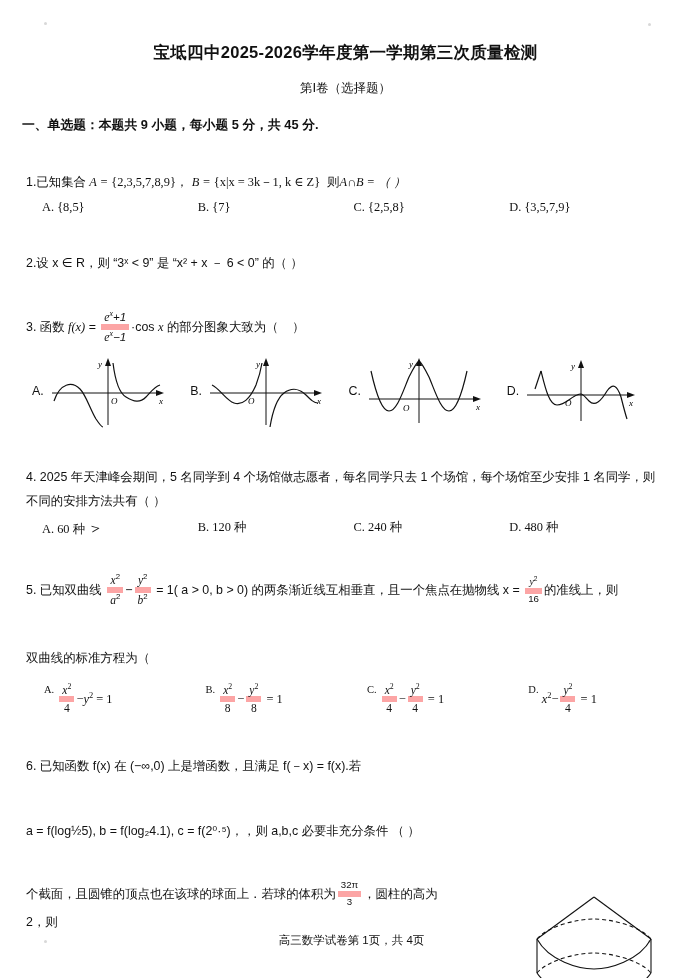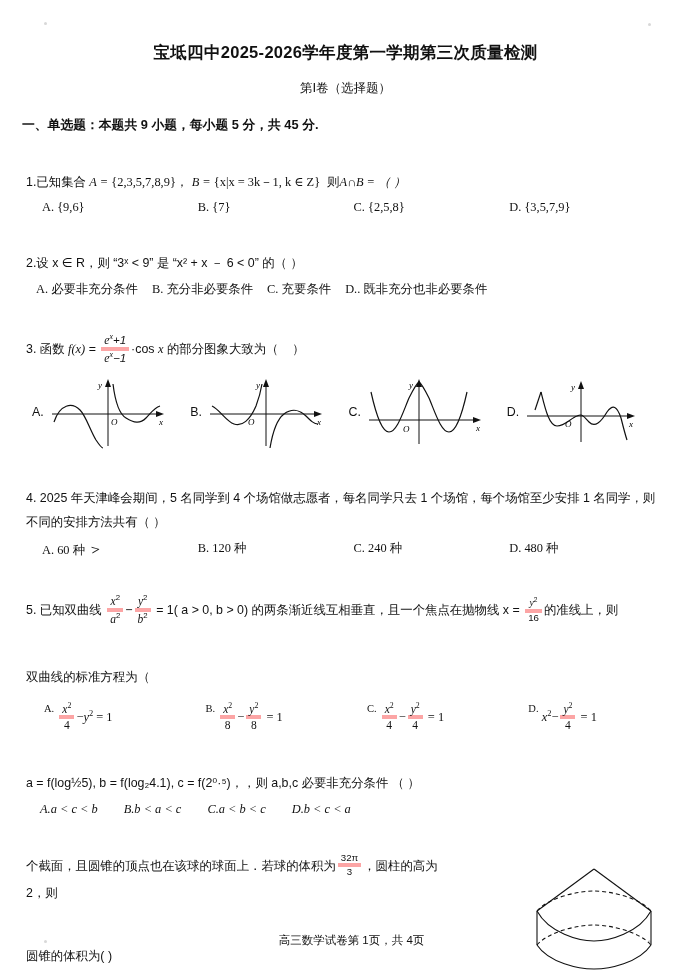--- a/index.html
+++ b/index.html
@@ -96,21 +96,21 @@
     display: inline-block;
     vertical-align: middle;
     text-align: center;
     font-style: italic;
     line-height: 1.12;
     margin: 0 2px;
     position: relative;
     top: -1px;
   }
   .frac > .num { display: block; padding: 0 3px; font-size: 0.93em; }
-  .frac > .den { display: block; border-top: 4px solid #fca5a5; padding: 0 3px; font-size: 0.93em; }
+  .frac > .den { display: block; border-top: 6px solid #fca5a5; padding: 0 3px; font-size: 0.93em; }
   .frac.sm { font-size: 0.84em; }
 
   
   .graph-row {
     display: flex;
     align-items: center;
     margin-top: 8px;
     padding-left: 6px;
   }
   .graph-cell {
@@ -176,34 +176,28 @@
     <div class="content">
 
       <div class="q">
         <span class="q-stem"><span>1.</span><span>已知集合</span>
           <span class="math"><span>A</span> = <span class="up">{2,3,5,7,8,9}</span></span>，
           <span class="math"><span>B</span> = <span class="up">{x|x = 3k－1, k ∈ Z}</span></span>
           &nbsp;<span>则</span><span class="math">A∩B = （    ）</span>
         </span>
       </div>
       <div class="opts sp4">
-        <span class="opt"><span>A.</span>&nbsp;<span class="math up">{9,6}</span></span>
+        <span class="opt"><span>A.</span>&nbsp;<span class="math up">{8,5}</span></span>
         <span class="opt"><span>B.</span>&nbsp;<span class="math up">{7}</span></span>
         <span class="opt"><span>C.</span>&nbsp;<span class="math up">{2,5,8}</span></span>
         <span class="opt"><span>D.</span>&nbsp;<span class="math up">{3,5,7,9}</span></span>
       </div>
 
       <div class="q">
         <span class="q-stem"><span>2.</span><span>设 x ∈ R，则 “3ˣ &lt; 9” 是 “x² + x － 6 &lt; 0” 的（    ）</span></span>
-      </div>
-      <div class="opts tight">
-        <span class="opt"><span>A.</span>&nbsp;<span>必要非充分条件</span></span>
-        <span class="opt"><span>B.</span>&nbsp;<span>充分非必要条件</span></span>
-        <span class="opt"><span>C.</span>&nbsp;<span>充要条件</span></span>
-        <span class="opt"><span>D..</span>&nbsp;<span>既非充分也非必要条件</span></span>
       </div>
 
       <div class="q" style="margin-top:16px;">
         <span class="q-stem">
           <span>3.</span>
           <span>函数&nbsp;<span class="math">f(x)</span> =
             <span class="frac">
               <span class="num"><span class="math">e</span><sup><span class="math">x</span></sup>+1</span>
               <span class="den"><span class="math">e</span><sup><span class="math">x</span></sup>−1</span>
             </span>·<span class="up">cos</span>&nbsp;<span class="math">x</span>&nbsp;的部分图象大致为（&nbsp;&nbsp;&nbsp;&nbsp;）</span>
@@ -308,27 +302,22 @@
           <span style="font-size:10.5px; vertical-align:top;">C.</span>
           <span class="frac"><span class="num"><span class="math">x</span><sup>2</sup></span><span class="den"><span class="up">4</span></span></span>−<span class="frac"><span class="num"><span class="math">y</span><sup>2</sup></span><span class="den"><span class="up">4</span></span></span> = 1
         </span>
         <span class="opt" style="width:22%;">
           <span style="font-size:10.5px; vertical-align:top;">D.</span>
           <span class="math">x</span><sup>2</sup>−<span class="frac"><span class="num"><span class="math">y</span><sup>2</sup></span><span class="den"><span class="up">4</span></span></span> = 1
         </span>
       </div>
 
       <div class="q" style="margin-top:18px; line-height:2.3;">
+        <span class="q-stem"><span>6.</span>&nbsp;<span>已知函数 f(x) 在 (−∞,0) 上是增函数，且满足 f(－x) = f(x).若</span></span>
         <span class="q-stem">a = f(log½5), b = f(log₂4.1), c = f(2⁰·⁵)，，则 a,b,c 必要非充分条件 （    ）</span>
-      </div>
-      <div class="opts inline" style="padding-left:14px; margin-top:4px;">
-        <span class="opt math"><span>A.</span><span>a &lt; c &lt; b</span></span>
-        <span class="opt math"><span>B.</span><span>b &lt; a &lt; c</span></span>
-        <span class="opt math"><span>C.</span><span>a &lt; b &lt; c</span></span>
-        <span class="opt math"><span>D.</span><span>b &lt; c &lt; a</span></span>
       </div>
 
       <div class="q7-wrap" style="margin-top:20px;">
         <div class="q q7-text" style="margin-top:0; line-height:2.2;">
           <span class="q-stem"><span>个截面，且圆锥的顶点也在该球的球面上．若球的体积为</span><span class="frac sm"><span class="num"><span class="up">32π</span></span><span class="den"><span class="up">3</span></span></span><span>，圆柱的高为 2，则</span></span>
           <span class="q-stem">圆锥的体积为(    )</span>
         </div>
         <div class="opts" style="padding-left:22px; margin-top:10px;flex-direction:column;">
           <span class="opt" style="width:22%;"><span>A.</span>&nbsp;<span class="math up">π</span></span>
           <span class="opt" style="width:22%;"><span>B.</span>&nbsp;<span class="frac sm"><span class="num"><span class="up">1</span></span><span class="den"><span class="up">3</span></span></span><span class="up">π</span></span>

